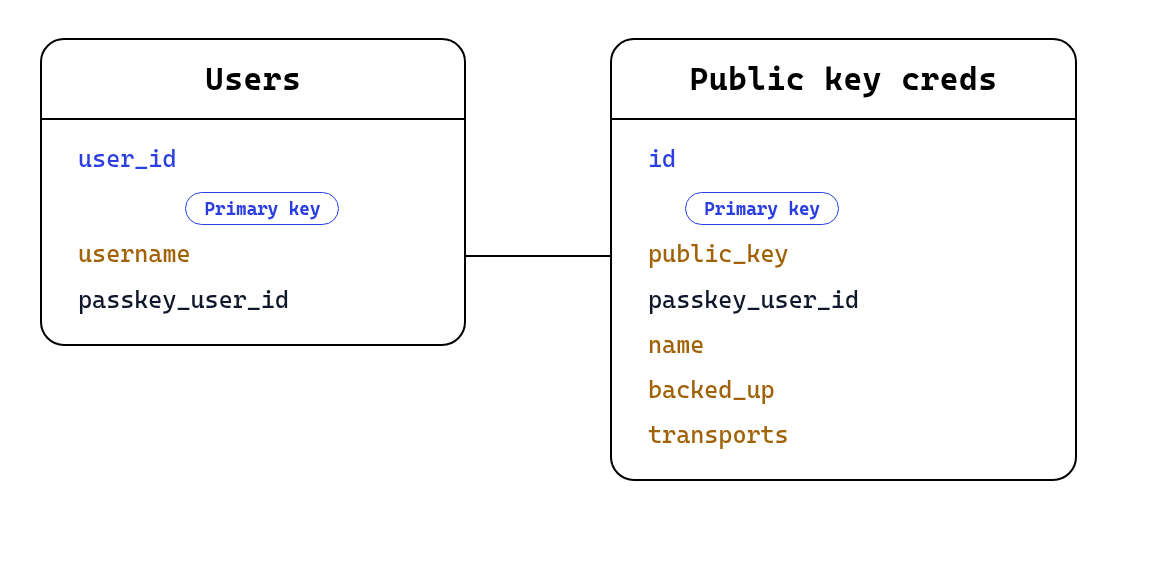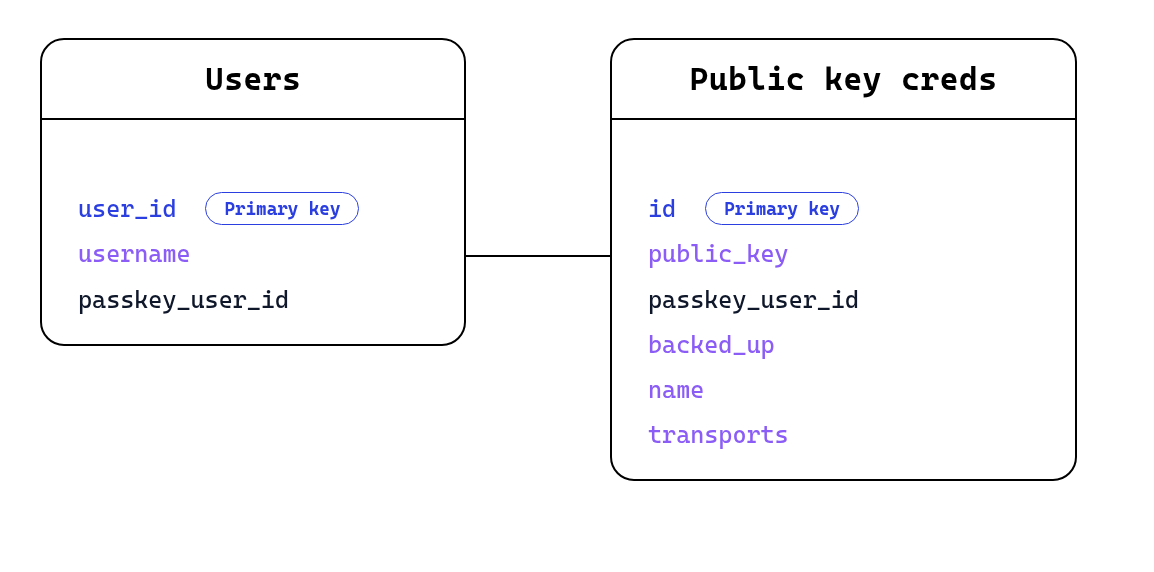--- a/index.html
+++ b/index.html
@@ -29,40 +29,40 @@
     .entity-title {
       font-size: 32px;
       font-weight: 700;
       letter-spacing: 0.5px;
     }
     .entity-body {
       padding: 24px 36px 28px 36px;
     }
     .field-row {
       display: flex;
-      align-items: flex-end;
-      gap: 29px;
+      align-items: flex-start;
+      gap: 9px;
       margin-bottom: 14px;
       font-size: 24px;
       line-height: 1.3;
     }
     .field-row:last-child {
       margin-bottom: 0;
     }
     .field-name {
       font-family: ui-monospace, "SF Mono", Monaco, "Cascadia Code", "Roboto Mono", Consolas, monospace;
     }
     .field-pk {
       color: #2b3fe0;
     }
     .field-fk {
       color: #0f172a;
     }
     .field-normal {
-      color: #8b5cf6;
+      color: #a16207;
     }
     .pk-badge {
       display: inline-flex;
       align-items: center;
       border: 1.5px solid #2b3fe0;
       border-radius: 999px;
       padding: 4px 18px;
       color: #2b3fe0;
       font-size: 18px;
       font-weight: 700;
@@ -106,22 +106,22 @@
       <span class="field-name field-pk">id</span>
       <span class="pk-badge">Primary key</span>
     </div>
     <div class="field-row">
       <span class="field-name field-normal">public_key</span>
     </div>
     <div class="field-row">
       <span class="field-name field-fk">passkey_user_id</span>
     </div>
     <div class="field-row">
-      <span class="field-name field-normal">backed_up</span>
+      <span class="field-name field-normal">name</span>
     </div>
     <div class="field-row">
-      <span class="field-name field-normal">name</span>
+      <span class="field-name field-normal">backed_up</span>
     </div>
     <div class="field-row">
       <span class="field-name field-normal">transports</span>
     </div>
   </div>
 </div>
 
 </body></html>

